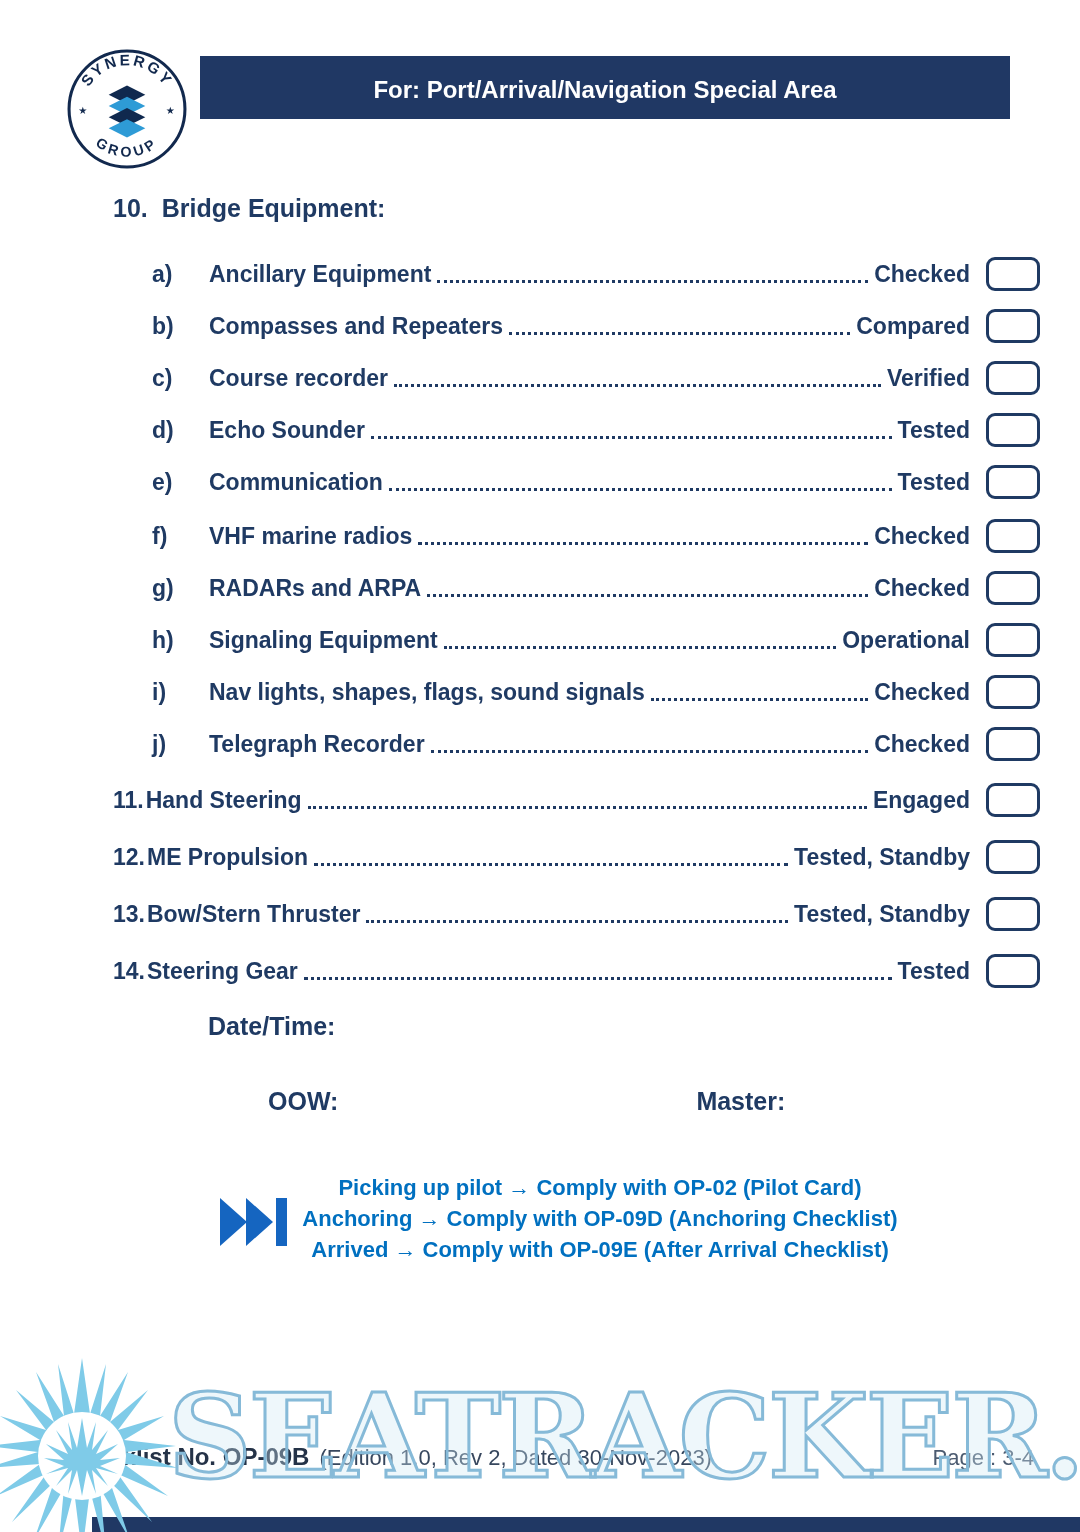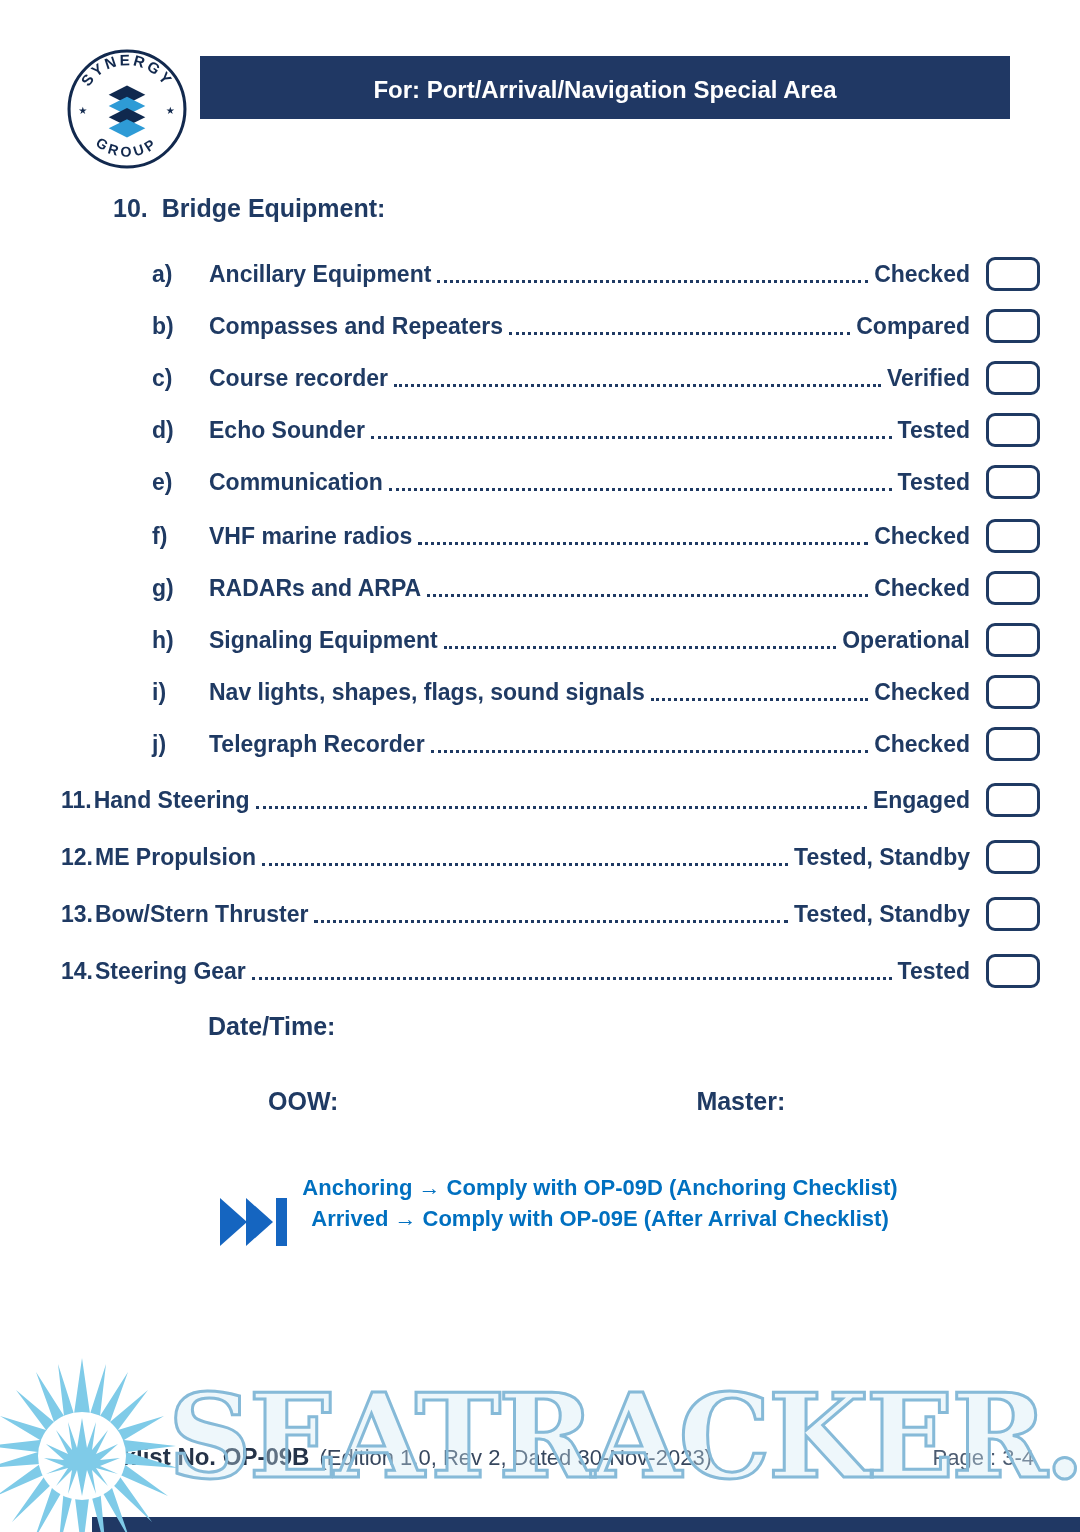--- a/index.html
+++ b/index.html
@@ -31,21 +31,21 @@
   .row .txt  { white-space:nowrap; }
   .leader { flex:1 1 auto; margin:0 6px; height:0;
             border-bottom:3px dotted #1f3a63; align-self:center;
             transform:translateY(7px); }
   .row .status { white-space:nowrap; }
   .checkbox { width:54px; height:34px; flex:0 0 auto; margin-left:16px;
               border:3px solid #1f3a63; border-radius:9px; background:#fff; }
   .gap-sm { margin-top:10px; }
   .gap-lg { margin-top:20px; }
 
-  .rows-numbered { margin:22px 40px 0 61px; }
+  .rows-numbered { margin:22px 40px 0 113px; }
   .rows-numbered .row { margin-bottom:23px; }
   .rows-numbered .ltr { width:auto; margin-right:2px; }
 
   
   .datetime { margin:24px 0 0 208px; font-size:25px; font-weight:bold; }
   .signoff-row { display:flex; margin:46px 0 0 268px; font-size:25px; font-weight:bold;align-items:flex-end; }
   .signoff-row .master { margin-left:358px; }
 
   
   .notes { position:relative; margin:56px 40px 0 160px; text-align:center; }
@@ -231,20 +231,21 @@
   <span class="oow">OOW:</span>
   <span class="master">Master:</span>
 </div>
 
 <div class="notes">
   <svg class="skip-icon" viewBox="0 0 68 48">
     <polygon points="0,0 27,24 0,48" fill="#1565c0"></polygon>
     <polygon points="26,0 53,24 26,48" fill="#1565c0"></polygon>
     <rect x="56" y="0" width="11" height="48" fill="#1565c0"></rect>
   </svg>
+  <div class="note-line">Picking up pilot → Comply with OP-02 (Pilot Card)</div>
   <div class="note-line">Anchoring → Comply with OP-09D (Anchoring Checklist)</div>
   <div class="note-line">Arrived → Comply with OP-09E (After Arrival Checklist)</div>
 </div>
 
 <svg class="wm-sun" viewBox="0 0 200 200">
   <g fill="#7fcbe8">
     <polygon points="100,2 108,58 124,8 118,60 146,16 128,66 166,34 136,74 182,60 142,84 194,90 144,96
                      196,112 142,108 186,140 136,118 170,166 128,126 148,184 118,132 124,196 108,134
                      100,198 92,134 76,196 82,132 52,184 72,126 30,166 64,118 14,140 58,108 4,112 56,96
                      6,90 58,84 18,60 64,74 34,34 72,66 54,16 82,60 76,8 92,58"></polygon>

